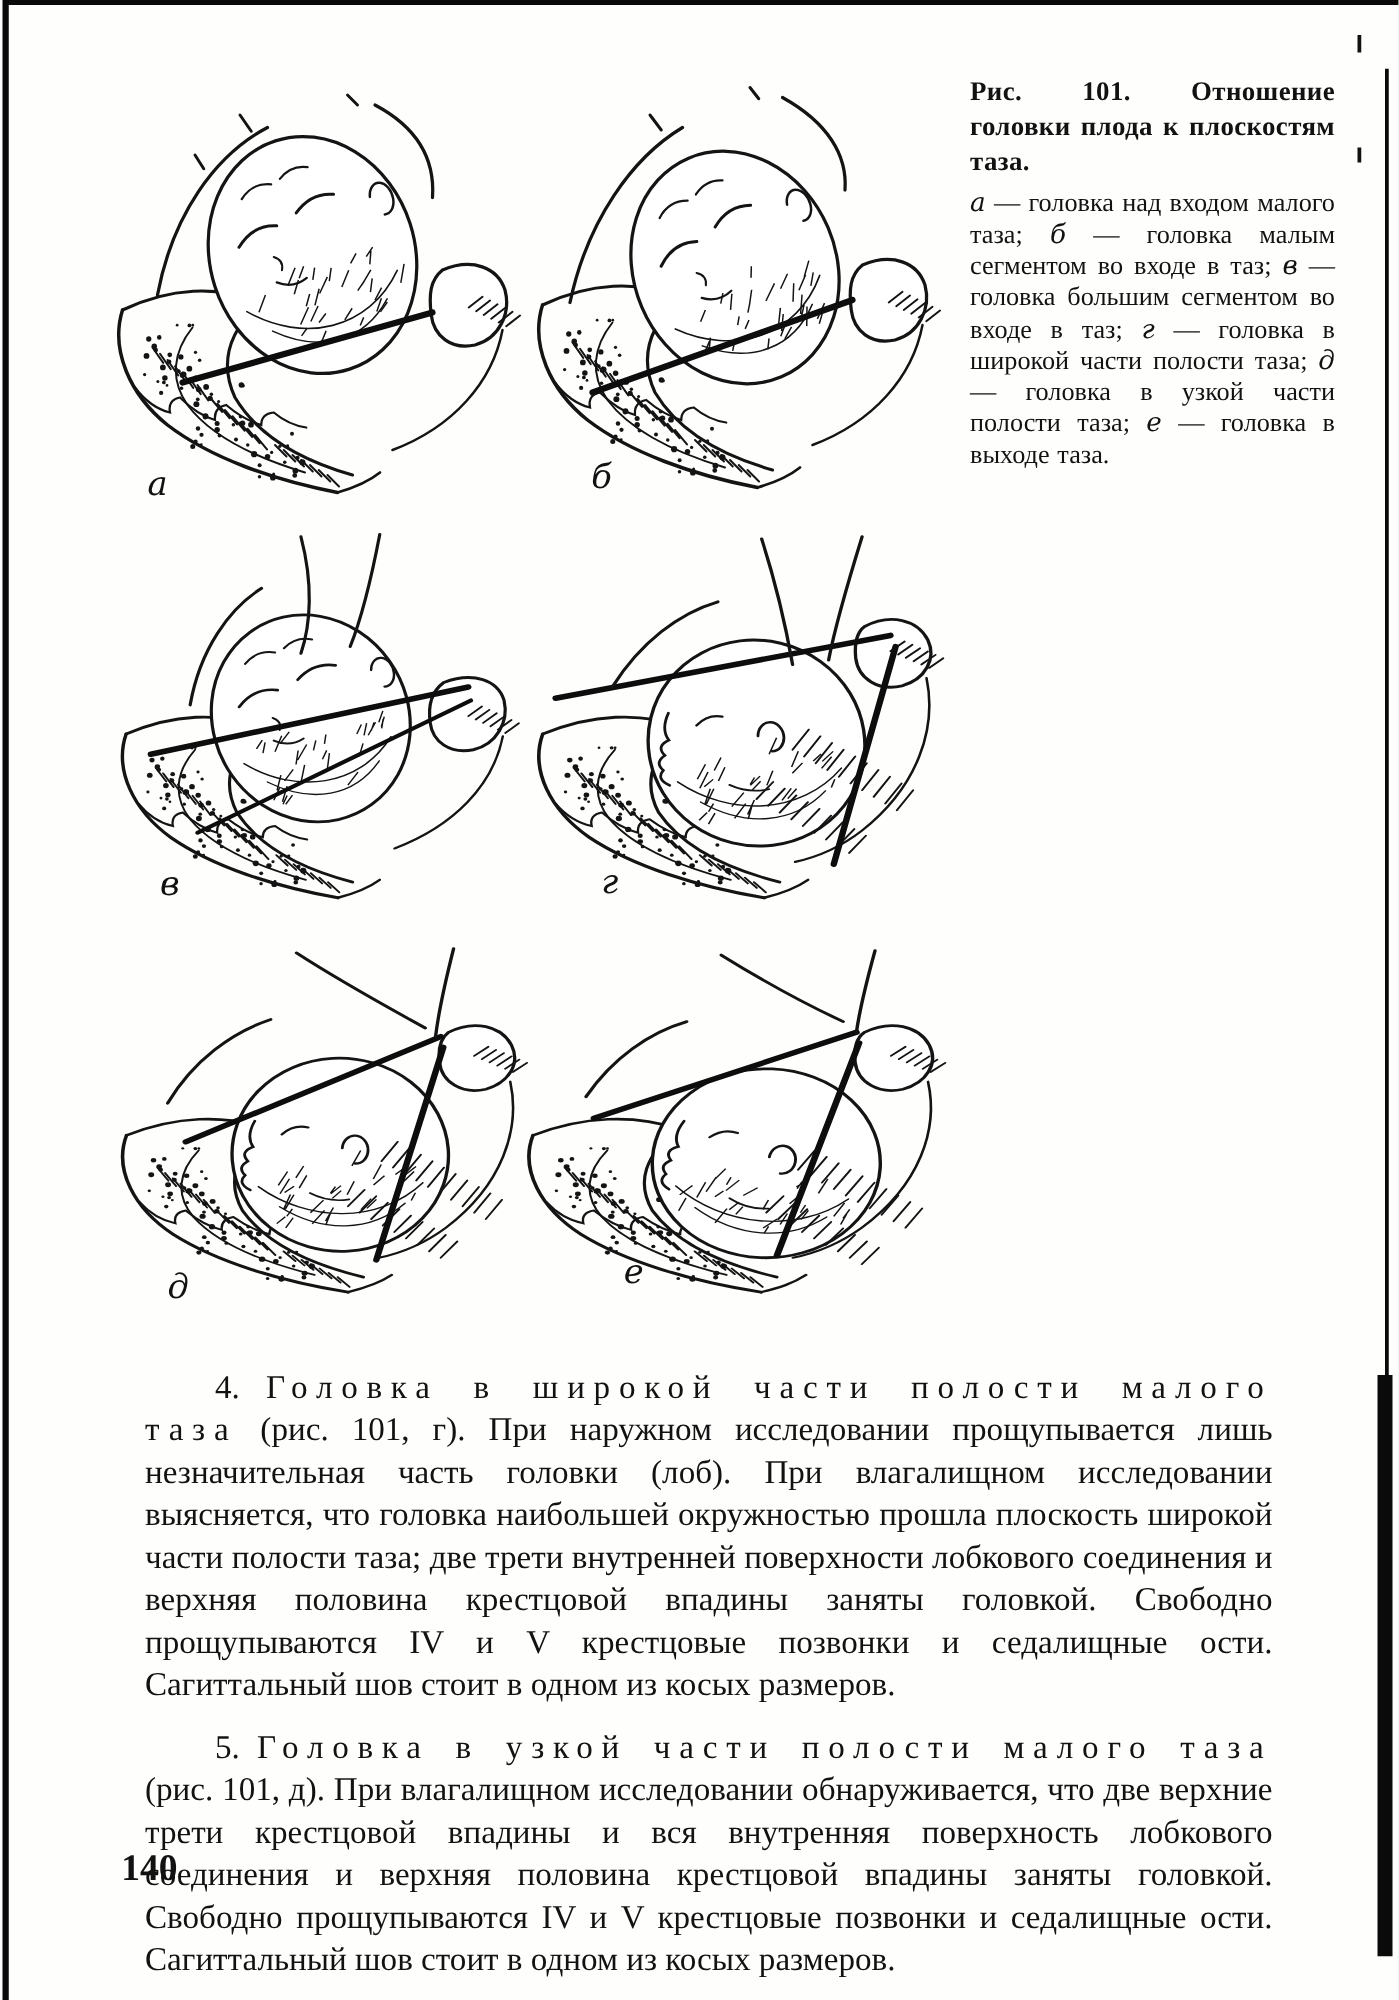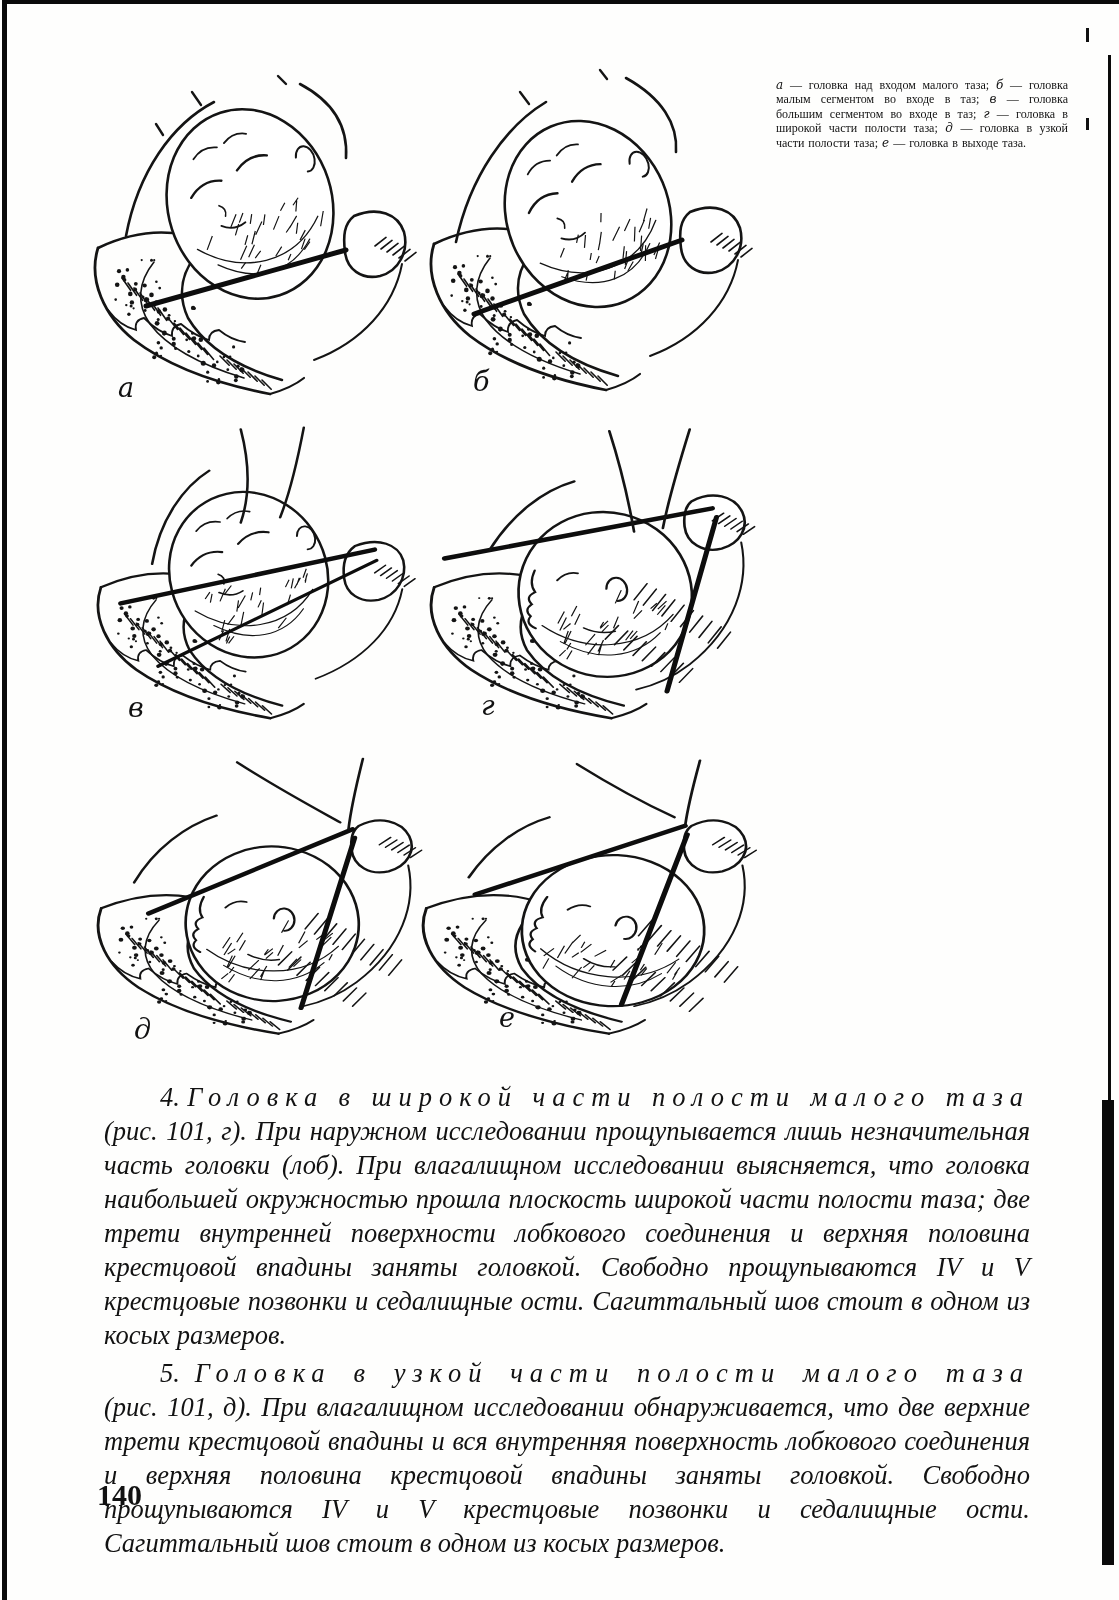--- a/index.html
+++ b/index.html
@@ -6,26 +6,26 @@
   #page{position:relative;width:1119px;height:1600px;background:#fefefd;overflow:hidden;
         font-family:"Liberation Serif", serif;color:#121212;}
   .edge{position:absolute;background:#0a0a0a;}
   .panel{position:absolute;}
   .panel svg{width:100%;height:100%;}
   .plabel{position:absolute;font-family:"DejaVu Serif", serif;font-style:italic;
           font-size:27px;line-height:1;color:#111;}
   #caption{position:absolute;left:776px;top:60px;width:292px;}
   #caption .ctitle{font-weight:bold;font-size:21.5px;line-height:1.3;text-align:justify;
                    letter-spacing:.3px;word-spacing:2px;}
-  #caption .clegend{margin-top:18px;font-size:12px;line-height:1.2;text-align:justify;
+  #caption .clegend{margin-top:6px;font-size:21px;line-height:1.2;text-align:justify;
                     word-spacing:1px;}
   #caption .clegend i{font-family:"DejaVu Serif", serif;}
   #bodytext{position:absolute;left:100px;top:1076px;width:934px;
             font-size:26.5px;line-height:34px;text-align:justify;}
-  #bodytext p{margin:4px;text-indent:56px;font-style:italic;}
+  #bodytext p{margin:16px;text-indent:56px;}
   .sp{letter-spacing:7px;}
   #pagenum{position:absolute;left:97px;top:1478px;font-weight:bold;font-size:30px;}
   .artifact{position:absolute;background:#111;}
 </style>
 </head>
 <body>
 
 <div id="page">
 
   <div class="edge" style="left:6px;top:0;right:0;height:4px;width:1113px;"></div>
@@ -635,20 +635,21 @@
   </div>
 
   <div class="plabel" style="left:118px;top:374px;">а</div>
   <div class="plabel" style="left:473px;top:368px;">б</div>
   <div class="plabel" style="left:128px;top:694px;">в</div>
   <div class="plabel" style="left:481px;top:692px;">г</div>
   <div class="plabel" style="left:134px;top:1016px;">д</div>
   <div class="plabel" style="left:499px;top:1004px;">е</div>
 
   <div id="caption">
+    <div class="ctitle">Рис. 101. Отношение головки плода к плоскостям таза.</div>
     <div class="clegend"><i>а</i><span> — головка над входом малого таза; </span><i>б</i><span> — головка малым сегментом во входе в таз; </span><i>в</i><span> — головка большим сегментом во входе в таз; </span><i>г</i><span> — головка в широкой части полости таза; </span><i>д</i><span> — головка в узкой части полости таза; </span><i>е</i><span> — головка в выходе таза.</span>
     </div>
   </div>
 
   <div id="bodytext">
     <p><span>4. </span><span class="sp">Головка в широкой части полости малого таза</span><span> (рис. 101, г). При наружном исследовании прощупывается лишь незначительная часть головки (лоб). При влагалищном исследовании выясняется, что головка наибольшей окружностью прошла плоскость широкой части полости таза; две трети внутренней поверхности лобкового соединения и верхняя половина крестцовой впадины заняты головкой. Свободно прощупываются IV и V крестцовые позвонки и седалищные ости. Сагиттальный шов стоит в одном из косых размеров.</span></p>
     <p><span>5. </span><span class="sp">Головка в узкой части полости малого таза</span><span> (рис. 101, д). При влагалищном исследовании обнаруживается, что две верхние трети крестцовой впадины и вся внутренняя поверхность лобкового соединения и верхняя половина крестцовой впадины заняты головкой. Свободно прощупываются IV и V крестцовые позвонки и седалищные ости. Сагиттальный шов стоит в одном из косых размеров.</span></p>
   </div>
 
   <div id="pagenum">140</div>

